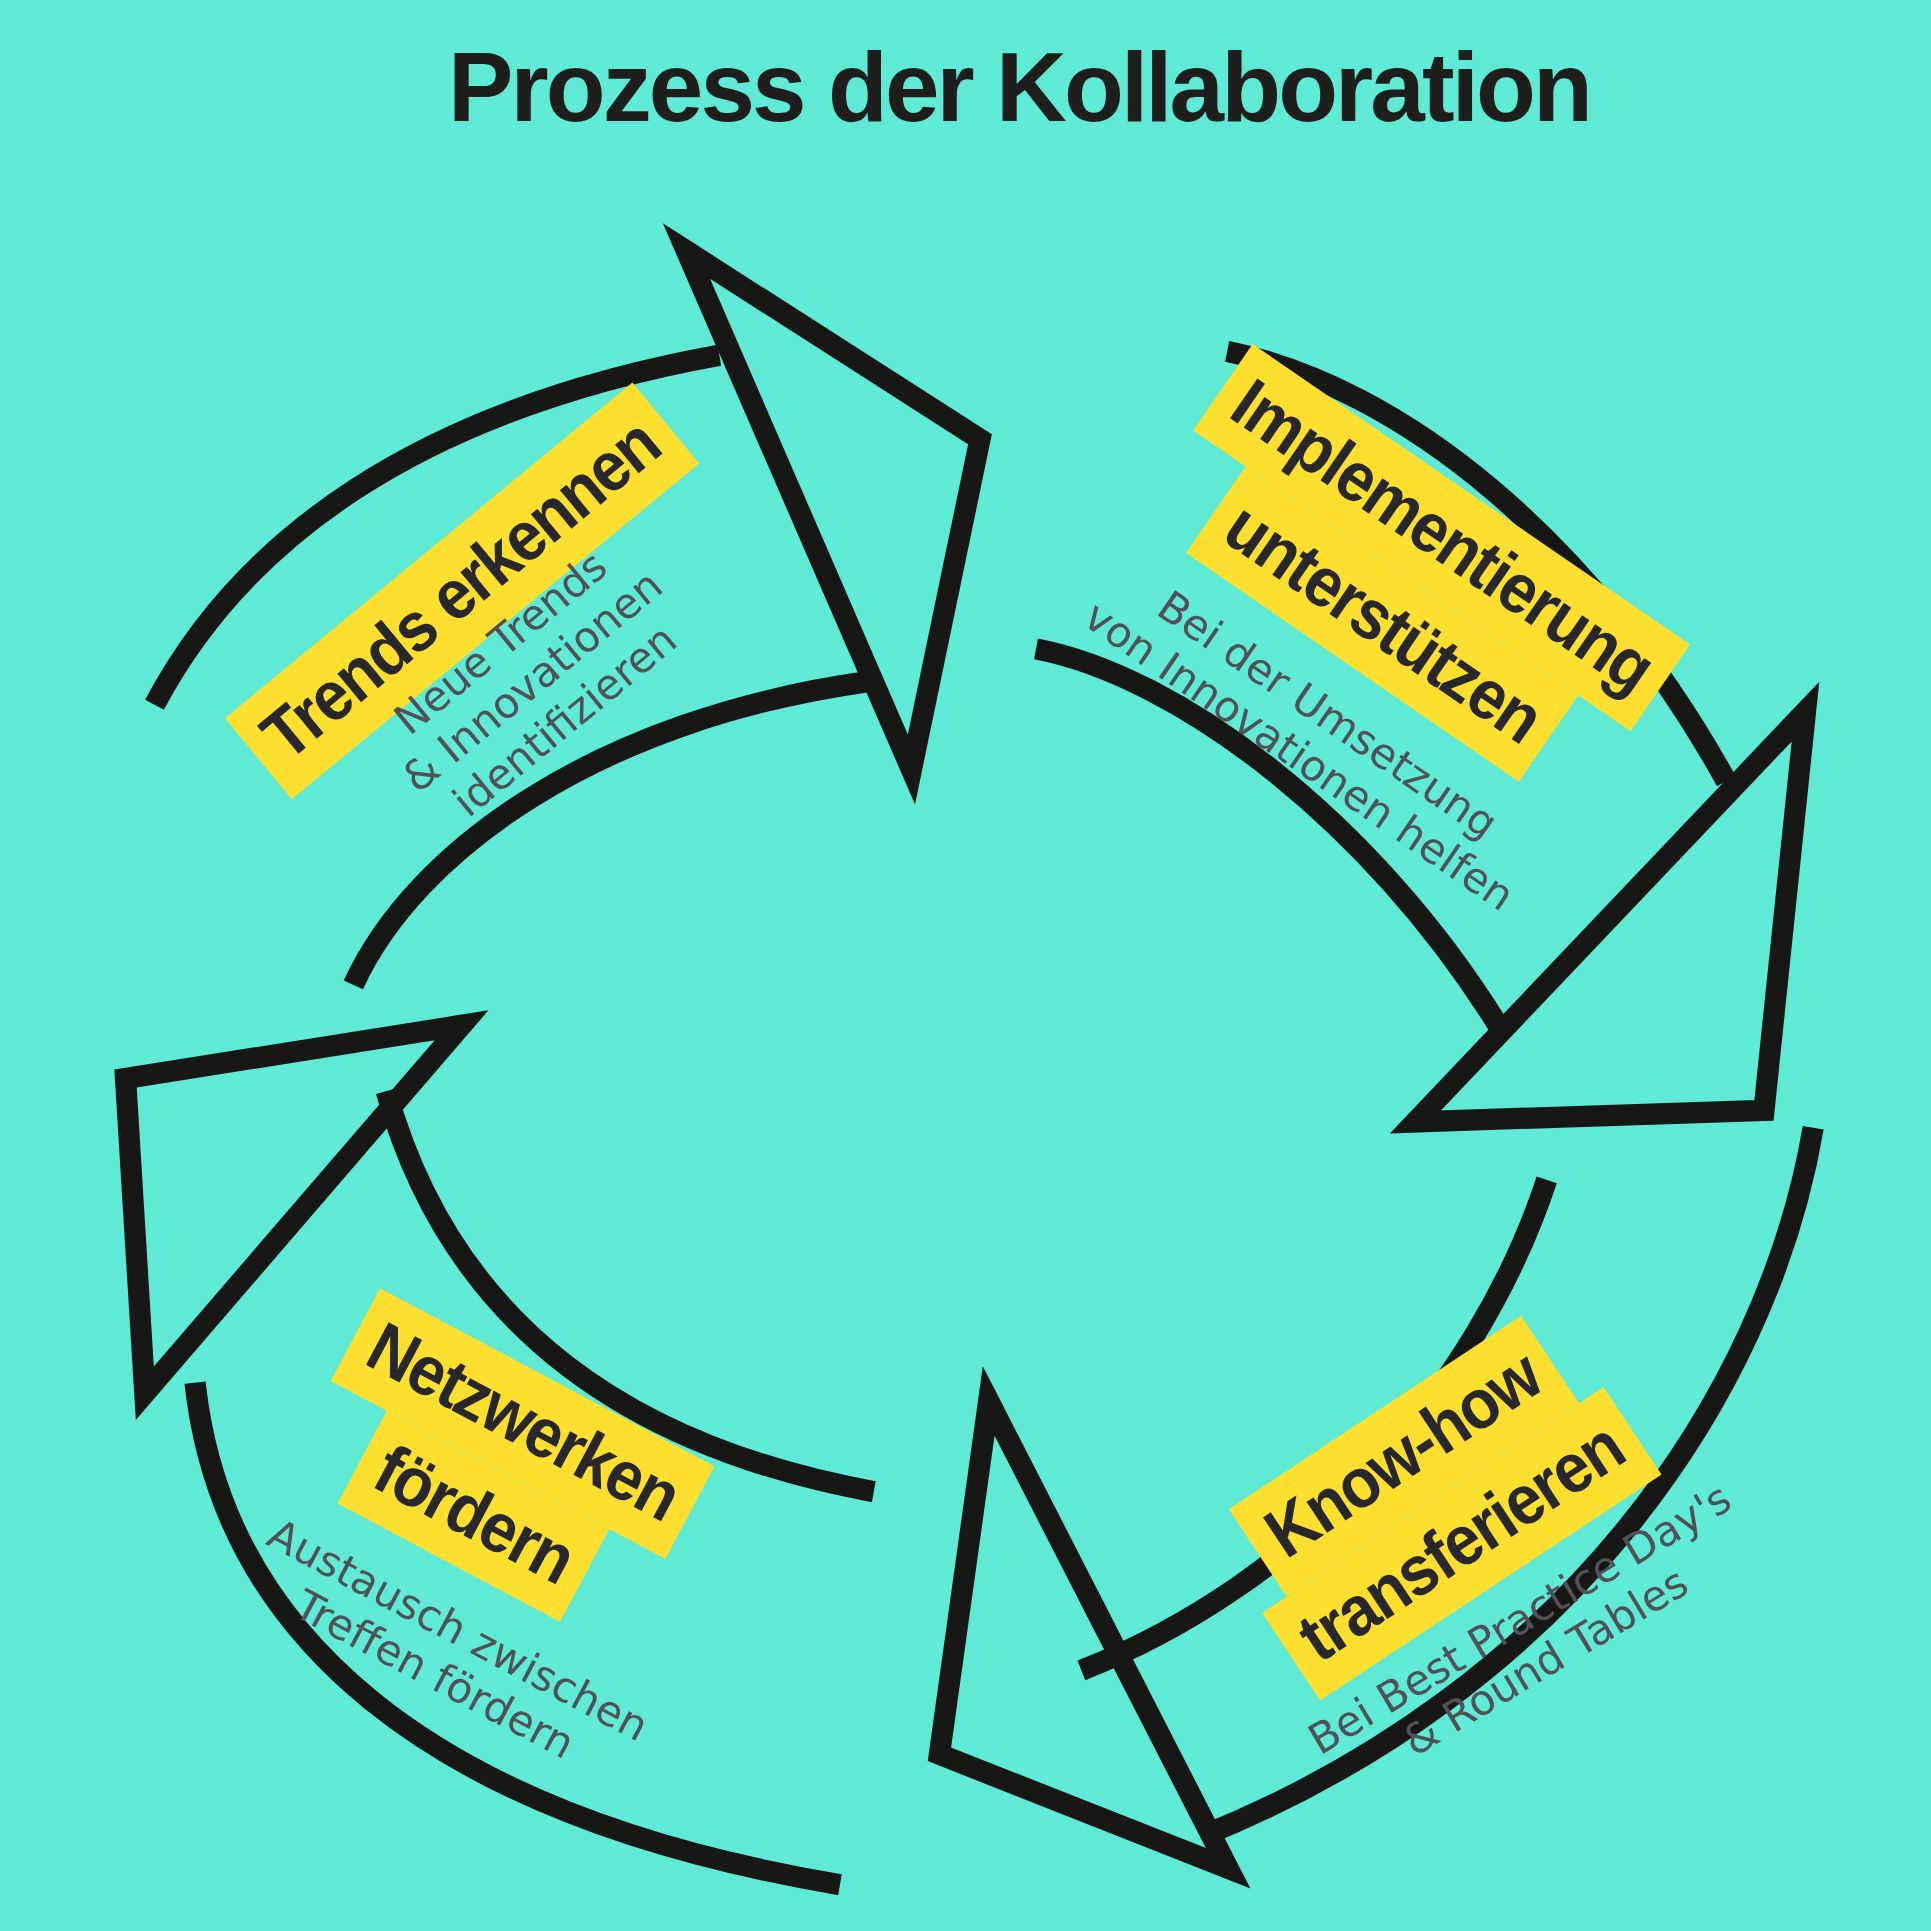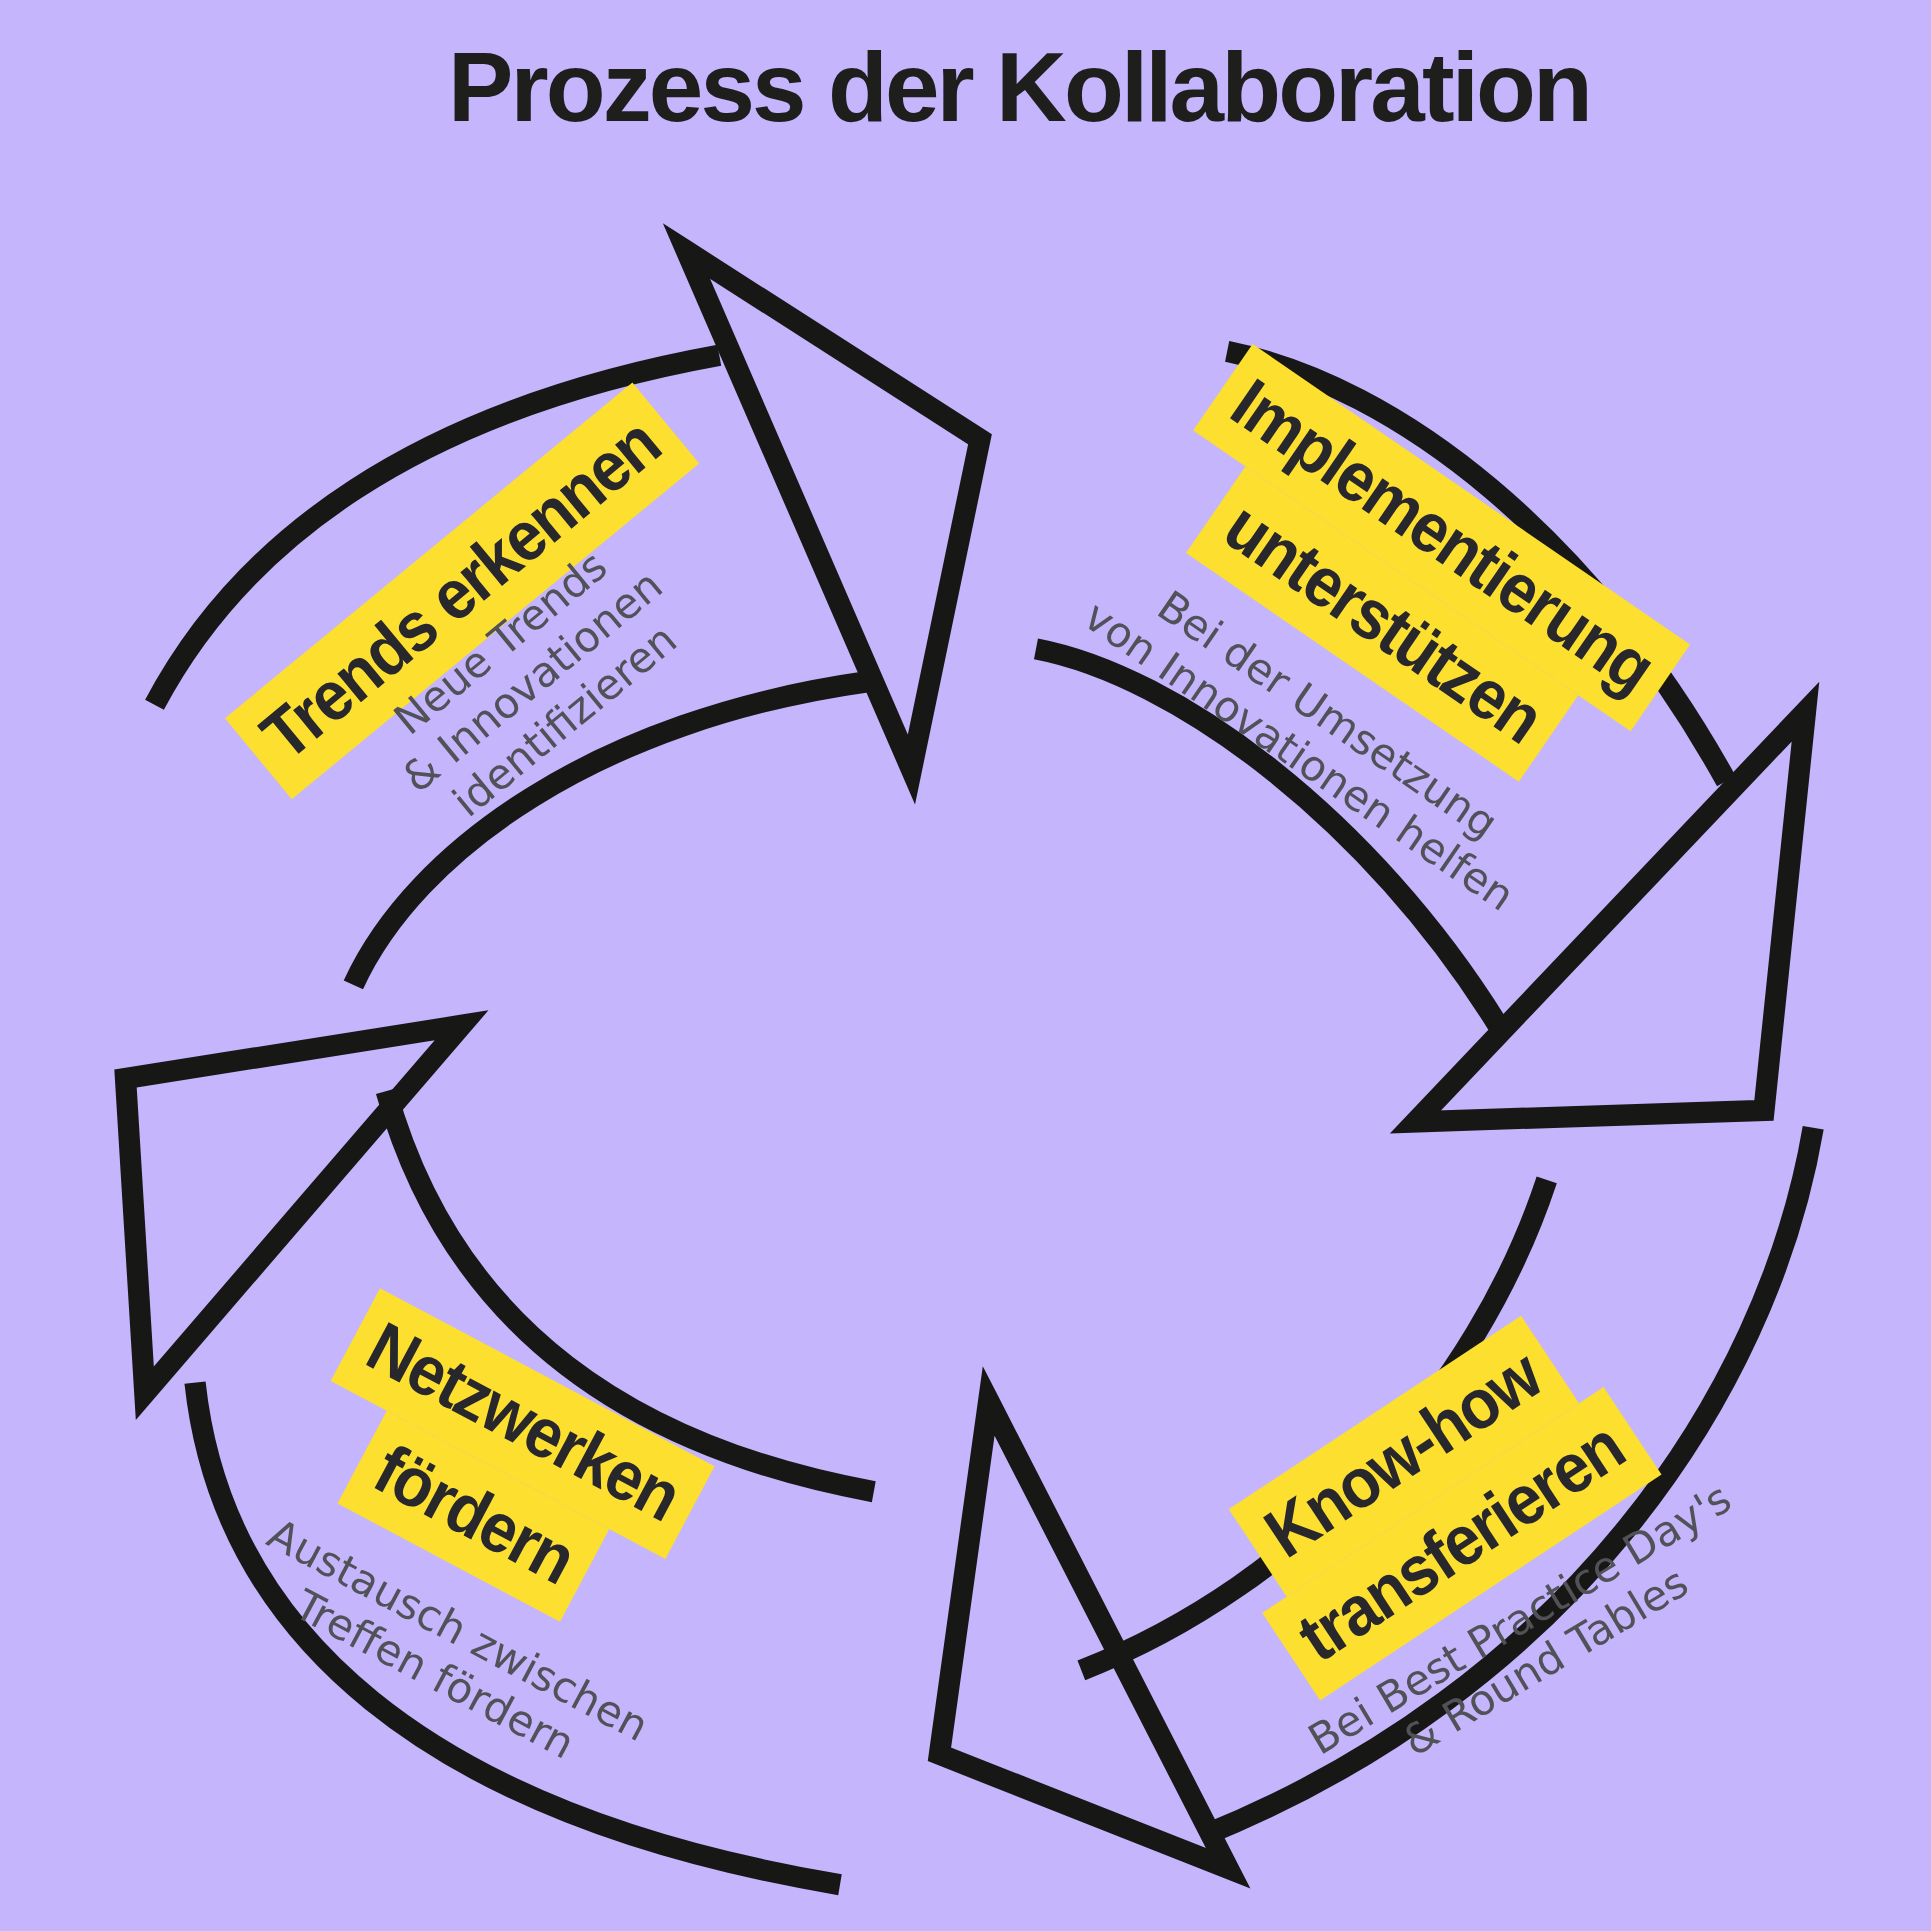--- a/index.html
+++ b/index.html
@@ -1,19 +1,19 @@
 <!DOCTYPE html>
 <html><head>
 <meta charset="utf-8">
 <style>
   html,body{margin:0;padding:0;}
   body{width:1931px;height:1931px;}
   .stage{
     position:relative;width:1931px;height:1931px;
-    background:#c4b5fd;overflow:hidden;
+    background:#5eead4;overflow:hidden;
     font-family:"Liberation Sans",sans-serif;
   }
   .title{
     position:absolute;left:1019px;top:87px;
     transform:translate(-50%,-50%);
     font-weight:700;font-size:98px;letter-spacing:-2.9px;
     color:#1e1e1c;white-space:nowrap;
   }
   svg.arrows{position:absolute;left:0;top:0;}
   .arrow-path{fill:none;stroke:#171715;stroke-width:22;stroke-linecap:butt;}

